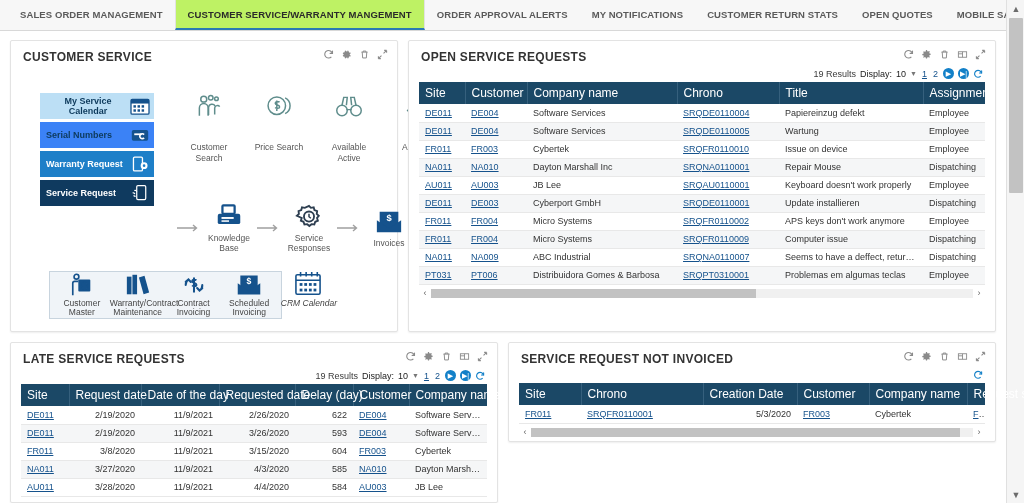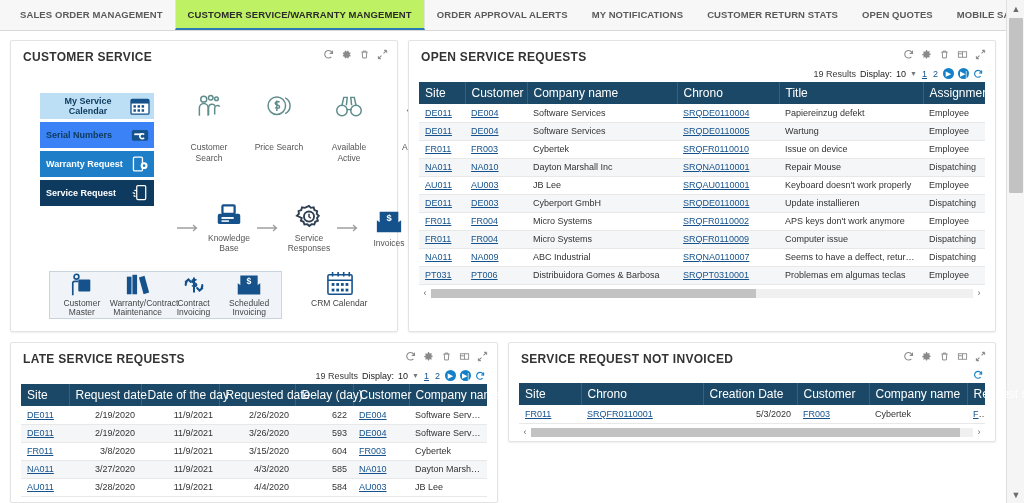--- a/index.html
+++ b/index.html
@@ -100,21 +100,21 @@
 
   .grpbox {
     position:absolute; left:38px; top:207px; width:233px; height:48px;
     background:#f0f4f8; border:1px solid #c8d4de;
     display:flex; align-items:center; justify-content:space-around; padding:0 4px;
   }
   .gcell { width:56px; text-align:center; cursor:pointer; }
   .gcell .gl { height:24px; display:flex; align-items:end; justify-content:center; color:#13538f; }
   .gcell .lb { font-size:8.5px; color:#444; line-height:9.5px; margin-top:2px; }
 
-  .crm { position:absolute; left:300px; top:207px; width:58px; text-align:left; cursor:pointer; }
+  .crm { position:absolute; left:268px; top:207px; width:58px; text-align:right; cursor:pointer;font-style:italic; }
   .crm .gl { height:26px; display:flex; align-items:center; justify-content:center; color:#13538f; }
   .crm .lb { font-size:8.5px; color:#444; line-height:9.5px; margin-top:2px; }
 
   .inq-title {
     position:absolute; left:40px; top:281px;
     font-size:8.5px; font-weight:bold; color:#0d3a5c; letter-spacing:.3px;
   }
   .inqbox {
     position:absolute; left:39px; top:293px; width:168px; height:36px;
     background:#f2f6f9; border:1px solid #c8d4de;

